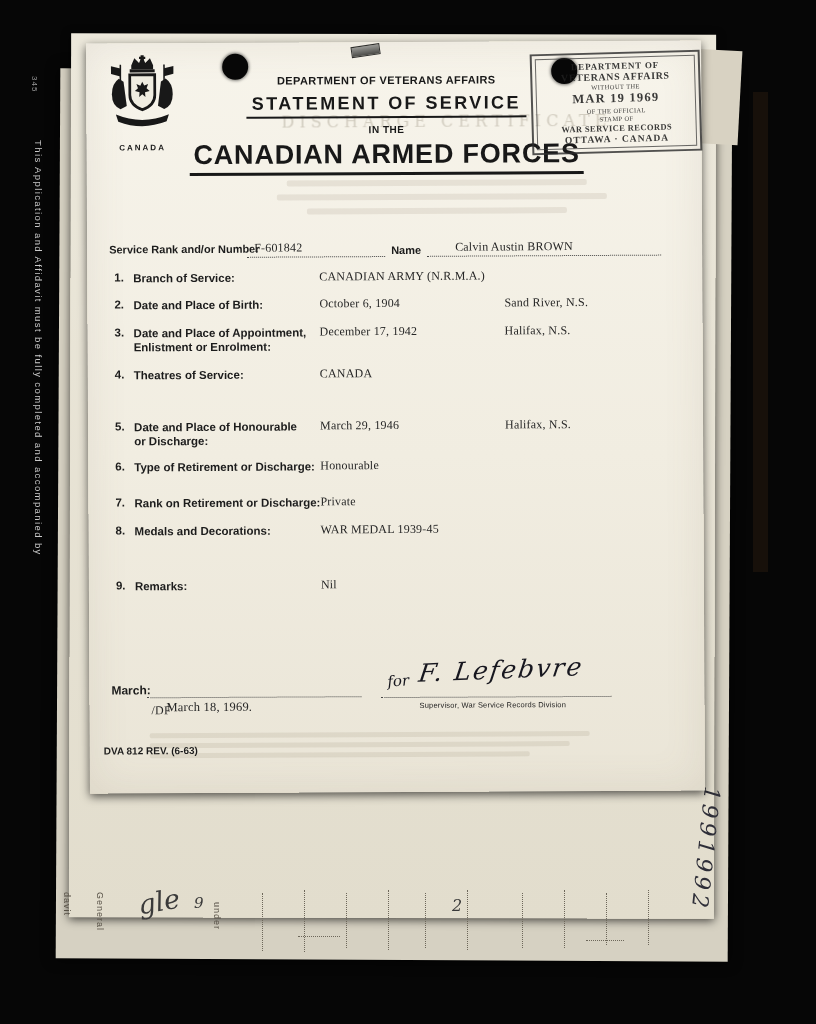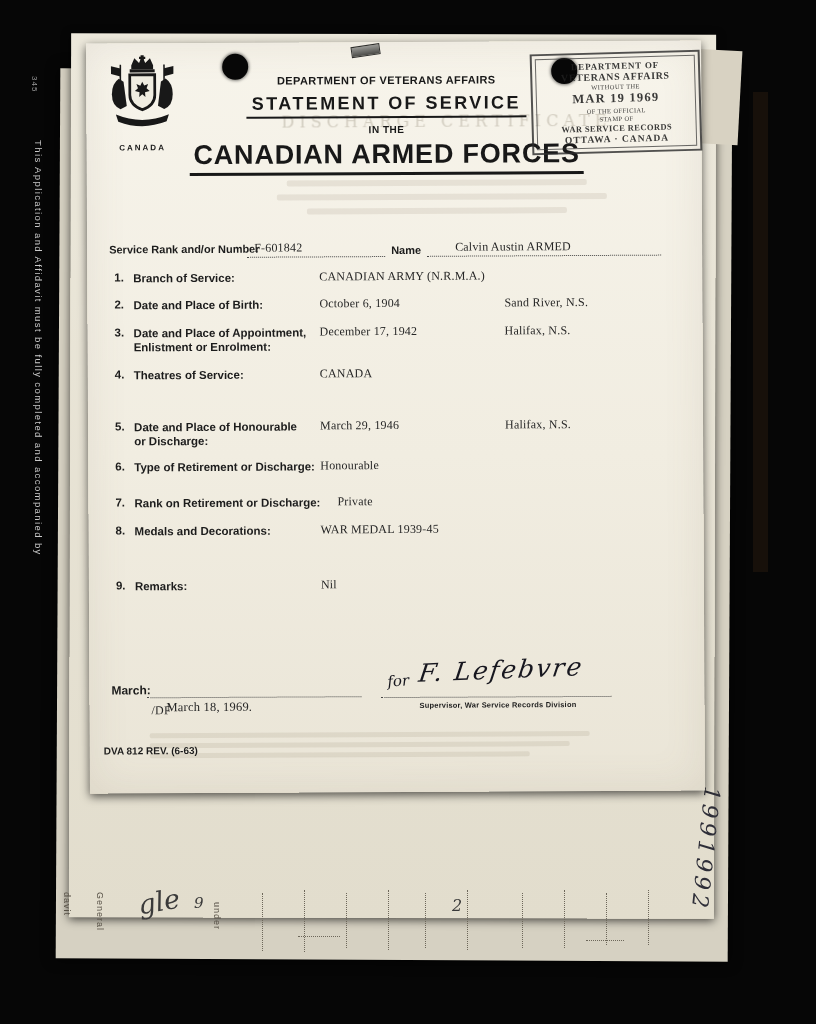--- a/index.html
+++ b/index.html
@@ -50,21 +50,21 @@
   
   .lbl{position:absolute;font-size:11px;font-weight:bold;color:#1c1c1c;}
   .type{position:absolute;font-family:Liberation Serif, serif;font-size:12px;color:#262626;letter-spacing:.2px;white-space:nowrap;}
   .dotline{position:absolute;border-bottom:1.5px dotted #474747;height:0;}
   .item-num{position:absolute;font-size:11.5px;font-weight:bold;color:#1c1c1c;}
   .item-label{position:absolute;font-size:11.5px;font-weight:bold;color:#1c1c1c;width:188px;line-height:1.25;white-space:pre-line;}
 
   
   .sig-for{position:absolute;left:298px;top:630px;font-family:"DejaVu Serif",serif;font-style:italic;font-size:15px;color:#17171f;transform:rotate(-4deg);}
   .sig-name{position:absolute;left:330px;top:614px;font-family:"DejaVu Serif",serif;font-style:italic;font-size:25px;color:#17171f;transform:skewX(-10deg) rotate(-2deg);letter-spacing:2px;}
-  .sig-title{position:absolute;left:330px;top:659px;font-size:7.5px;font-weight:bold;color:#1c1c1c;letter-spacing:.2px;}
+  .sig-title{position:absolute;left:330px;top:659px;font-size:7.5px;font-weight:normal;color:#1c1c1c;letter-spacing:.2px;}
   .form-num{position:absolute;left:14px;top:702px;font-size:10px;font-weight:bold;color:#1c1c1c;}
 
   
   .frag{position:absolute;z-index:3;color:#575146;}
   .frag-v{writing-mode:vertical-rl;font-size:9px;letter-spacing:1px;}
   .frag-hand{font-family:"DejaVu Serif",serif;font-style:italic;color:#3a3a3a;}
   .dotcol{position:absolute;border-left:1.5px dotted #6d675a;width:0;z-index:3;}
   .dotrow{position:absolute;border-bottom:1.5px dotted #6d675a;height:0;z-index:3;}
   .hand-right{position:absolute;left:692px;top:786px;height:150px;writing-mode:vertical-rl;transform:rotate(6deg);font-family:"DejaVu Serif",serif;font-style:italic;font-size:22px;letter-spacing:4px;color:#2e2e38;z-index:4;}
 </style>
@@ -120,21 +120,21 @@
     <div class="hdr-dept">DEPARTMENT OF VETERANS AFFAIRS</div>
     <div><span class="hdr-title">STATEMENT OF SERVICE</span></div>
     <div class="hdr-inthe">IN THE</div>
     <div><span class="hdr-force">CANADIAN ARMED FORCES</span></div>
   </div>
 
   <div class="lbl" style="left:22px;top:200px;">Service Rank and/or Number</div>
   <div class="type" style="left:167px;top:198px;">F-601842</div>
   <div class="dotline" style="left:160px;top:214px;width:138px;"></div>
   <div class="lbl" style="left:304px;top:202px;">Name</div>
-  <div class="type" style="left:368px;top:198px;">Calvin Austin ARMED</div>
+  <div class="type" style="left:368px;top:198px;">Calvin Austin BROWN</div>
   <div class="dotline" style="left:340px;top:214px;width:234px;"></div>
 
   <div>
     <span class="item-num" style="left:27px;top:228px;">1.</span>
     <span class="item-label" style="left:46px;top:228px;">Branch of Service:</span>
     <span class="type" style="left:232px;top:227px;">CANADIAN ARMY (N.R.M.A.)</span>
   </div>
   <div>
     <span class="item-num" style="left:27px;top:255px;">2.</span>
     <span class="item-label" style="left:46px;top:255px;">Date and Place of Birth:</span>
@@ -161,21 +161,21 @@
     <span class="type" style="left:417px;top:376px;">Halifax, N.S.</span>
   </div>
   <div>
     <span class="item-num" style="left:27px;top:417px;">6.</span>
     <span class="item-label" style="left:46px;top:417px;">Type of Retirement or Discharge:</span>
     <span class="type" style="left:232px;top:416px;">Honourable</span>
   </div>
   <div>
     <span class="item-num" style="left:27px;top:453px;">7.</span>
     <span class="item-label" style="left:46px;top:453px;">Rank on Retirement or Discharge:</span>
-    <span class="type" style="left:232px;top:452px;margin-left:17px;">Private</span>
+    <span class="type" style="left:232px;top:452px;">Private</span>
   </div>
   <div>
     <span class="item-num" style="left:27px;top:481px;">8.</span>
     <span class="item-label" style="left:46px;top:481px;">Medals and Decorations:</span>
     <span class="type" style="left:232px;top:480px;">WAR MEDAL 1939-45</span>
   </div>
   <div>
     <span class="item-num" style="left:27px;top:536px;">9.</span>
     <span class="item-label" style="left:46px;top:536px;">Remarks:</span>
     <span class="type" style="left:232px;top:535px;">Nil</span>

